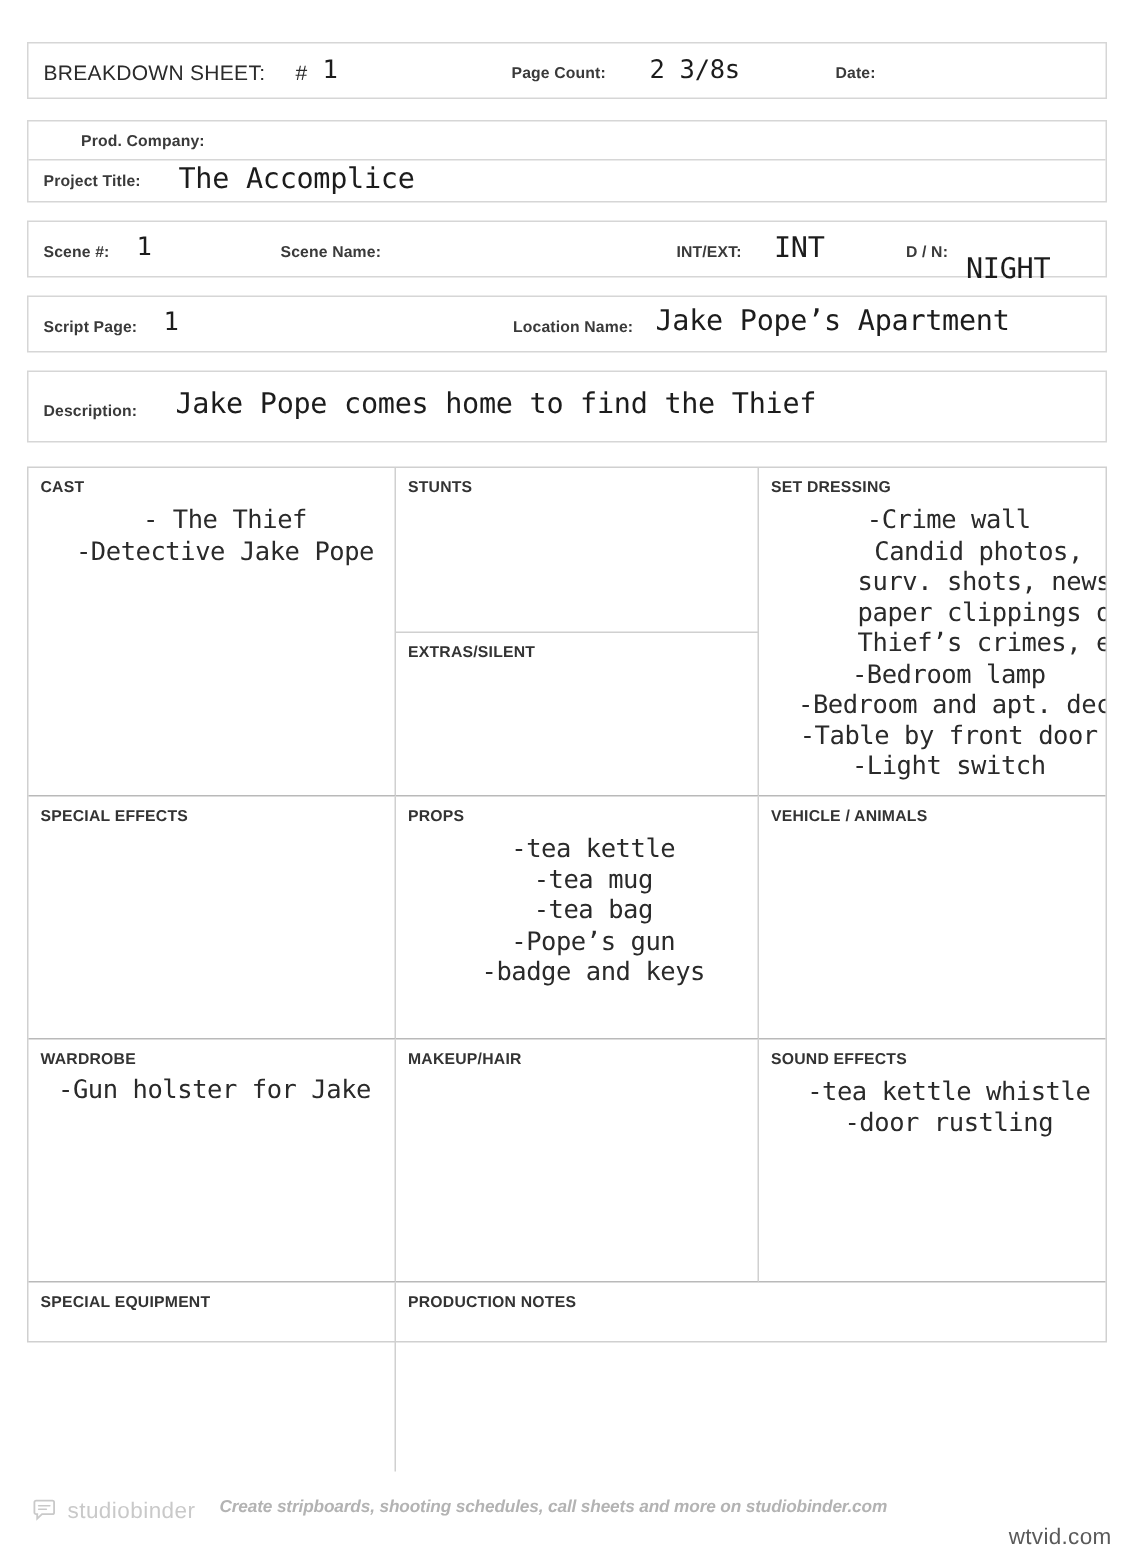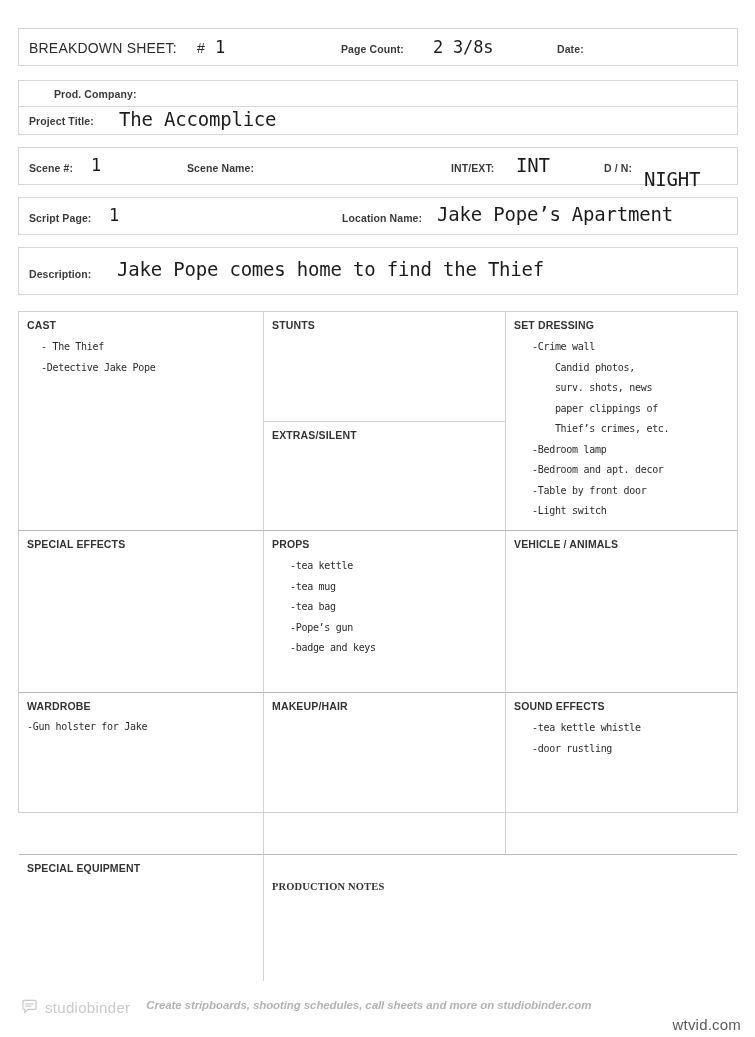--- a/index.html
+++ b/index.html
@@ -61,21 +61,21 @@
     letter-spacing: -0.2px;
   }
   .val.sm { font-size: 16px; }
 
   
   .grid {
     position: absolute;
     left: 18px;
     top: 311px;
     width: 720px;
-    height: 502px;
+    height: 584px;
     box-sizing: border-box;
     border: 1px solid #d0d0d0;
     background: #fff;
   }
   .cell {
     position: absolute;
     box-sizing: border-box;
     overflow: hidden;
   }
   .cell.bb { border-bottom: 1px solid #d0d0d0; }
@@ -91,25 +91,26 @@
     letter-spacing: .15px;
     color: #333;
     white-space: nowrap;
   }
   .clist {
     position: absolute;
     left: 8px;
     top: 24px;
     right: 4px;
     font-family: "DejaVu Sans Mono", monospace;
-    font-size: 10px;
+    font-size: 17px;
     line-height: 20.5px;
     color: #2a2a2a;
     white-space: pre;
     letter-spacing: -0.3px;
+    text-align: center;
   }
   .clist.ind { left: 22px; }
   .clist.ind2 { left: 26px; }
 
   
   .footer {
     position: absolute;
     left: 22px;
     top: 999px;
     display: flex;
@@ -269,21 +270,21 @@
       <span class="chead">SOUND EFFECTS</span>
       <div class="clist ind2" style="top:25px;">-tea kettle whistle
 -door rustling</div>
     </div>
 
     <div class="cell br" style="left:0;top:543px;width:245px;height:126px;">
       <span class="chead">SPECIAL EQUIPMENT</span>
       <div class="clist ind" style="top:25px;"></div>
     </div>
 
-    <div class="cell" style="left:245px;top:562px;width:473px;height:126px;font-family:Liberation Serif, serif;">
+    <div class="cell" style="left:245px;top:543px;width:473px;height:126px;">
       <span class="chead">PRODUCTION NOTES</span>
       <div class="clist ind" style="top:25px;"></div>
     </div>
 
   </div>
 
   <div class="footer">
     <span class="sb-icon">
       <svg width="15" height="15" viewBox="0 0 16 16" aria-hidden="true">
         <path d="M2.2 1.5h11.6c.7 0 1.2.5 1.2 1.2v7.2c0 .7-.5 1.2-1.2 1.2H6.4L3 14.3v-3.2H2.2c-.7 0-1.2-.5-1.2-1.2V2.7c0-.7.5-1.2 1.2-1.2z" fill="none" stroke="#c9c9c9" stroke-width="1.3"></path>

